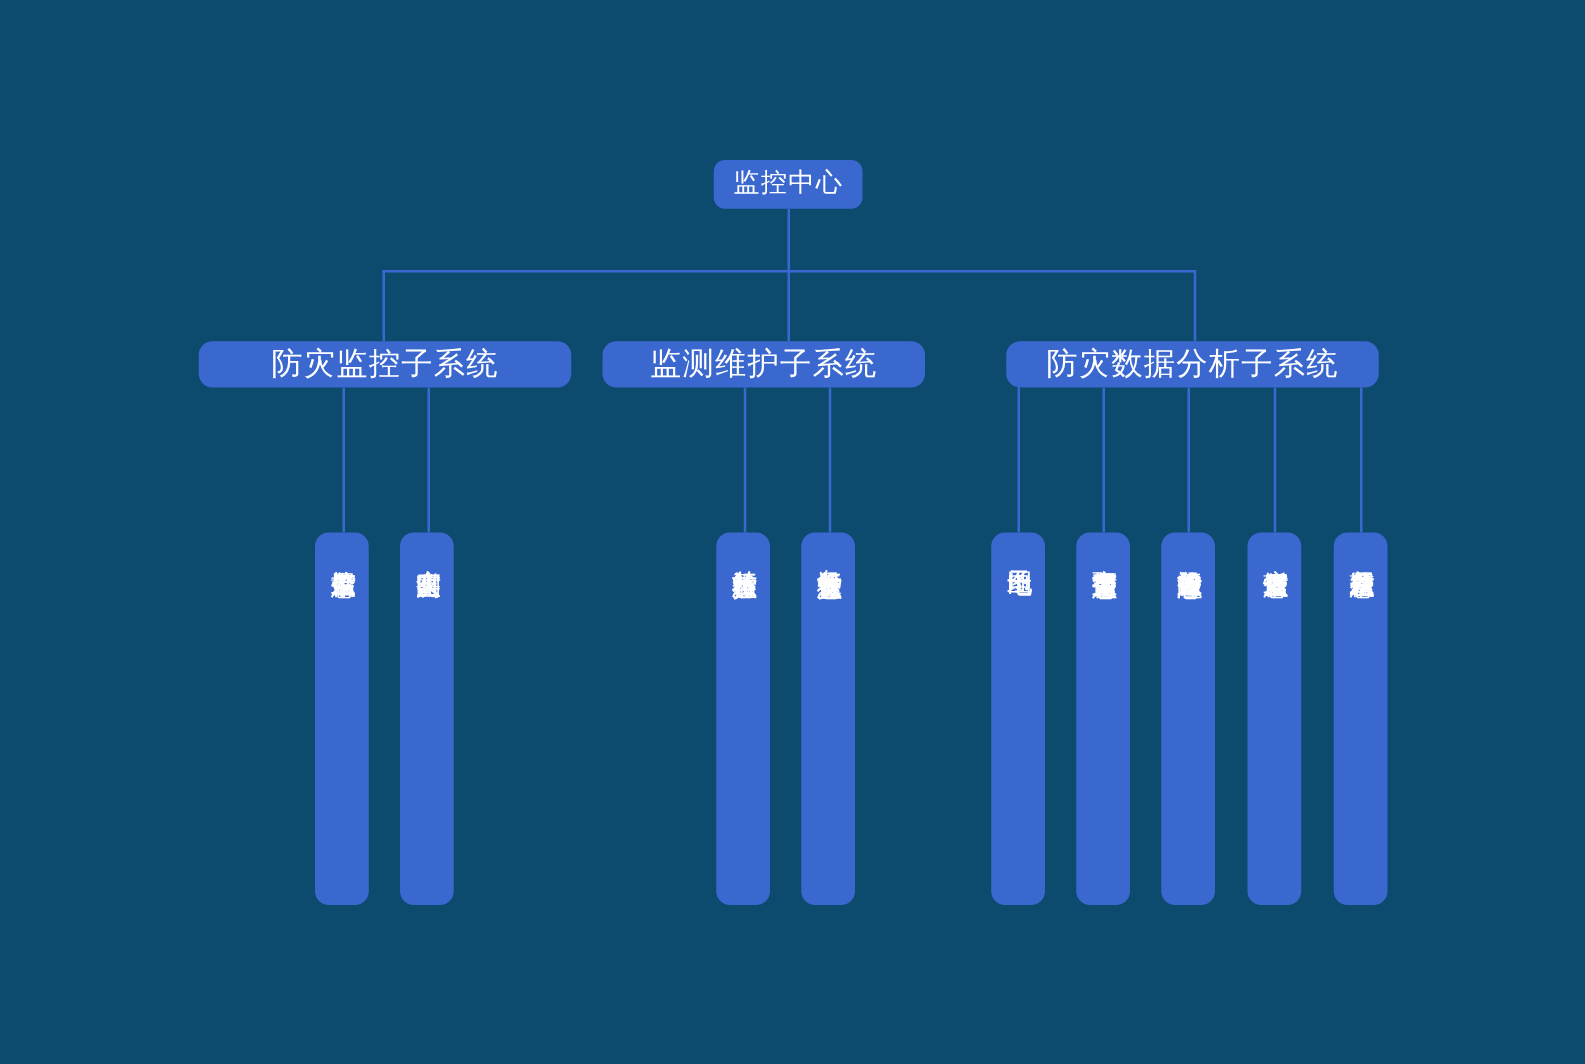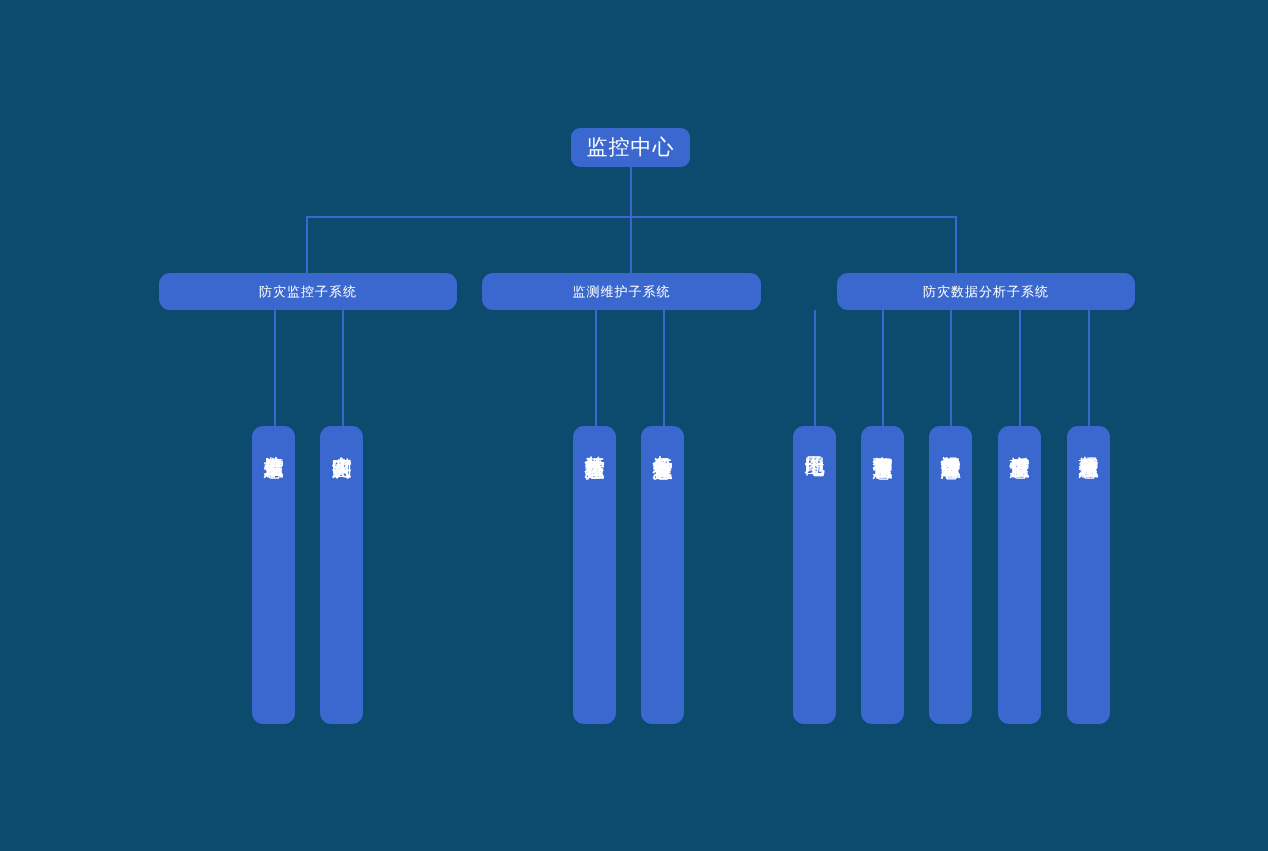--- a/index.html
+++ b/index.html
@@ -29,21 +29,21 @@
     line-height: 1.18;
     z-index: 2;
   }
   .node.root {
     border-radius: 9px;
     font-size: 21px;
     letter-spacing: 1px;
   }
   .node.branch {
     border-radius: 11px;
-    font-size: 13px;
+    font-size: 25px;
     letter-spacing: 1px;
   }
   .node.leaf {
     border-radius: 11px;
     font-size: 20px;
     letter-spacing: 0.5px;
     writing-mode: vertical-rl;
     text-orientation: upright;
     padding: 14px 0;
     justify-content: flex-start;
@@ -70,24 +70,24 @@
 
   <div class="conn h" style="left:306px; top:216px; width:650px;"></div>
 
   <div class="conn v" style="left:306px; top:216px; height:57px;"></div>
   <div class="conn v" style="left:630px; top:216px; height:57px;"></div>
   <div class="conn v" style="left:955px; top:216px; height:57px;"></div>
 
   <div class="node branch" style="left:159px; top:273px; width:298px; height:37px;">
     <span>防灾监控子系统</span>
   </div>
-  <div class="node branch" style="left:482px; top:273px; width:279px; height:37px;">
+  <div class="node branch" style="left:482px; top:273px; width:258px; height:37px;">
     <span>监测维护子系统</span>
   </div>
-  <div class="node branch" style="left:805px; top:273px; width:298px; height:37px;margin-left:32px;">
+  <div class="node branch" style="left:805px; top:273px; width:298px; height:37px;">
     <span>防灾数据分析子系统</span>
   </div>
 
   <div class="conn v" style="left:274px; top:310px; height:116px;"></div>
   <div class="conn v" style="left:342px; top:310px; height:116px;"></div>
 
   <div class="conn v" style="left:595px; top:310px; height:116px;"></div>
   <div class="conn v" style="left:663px; top:310px; height:116px;"></div>
 
   <div class="conn v" style="left:814px; top:310px; height:116px;"></div>

